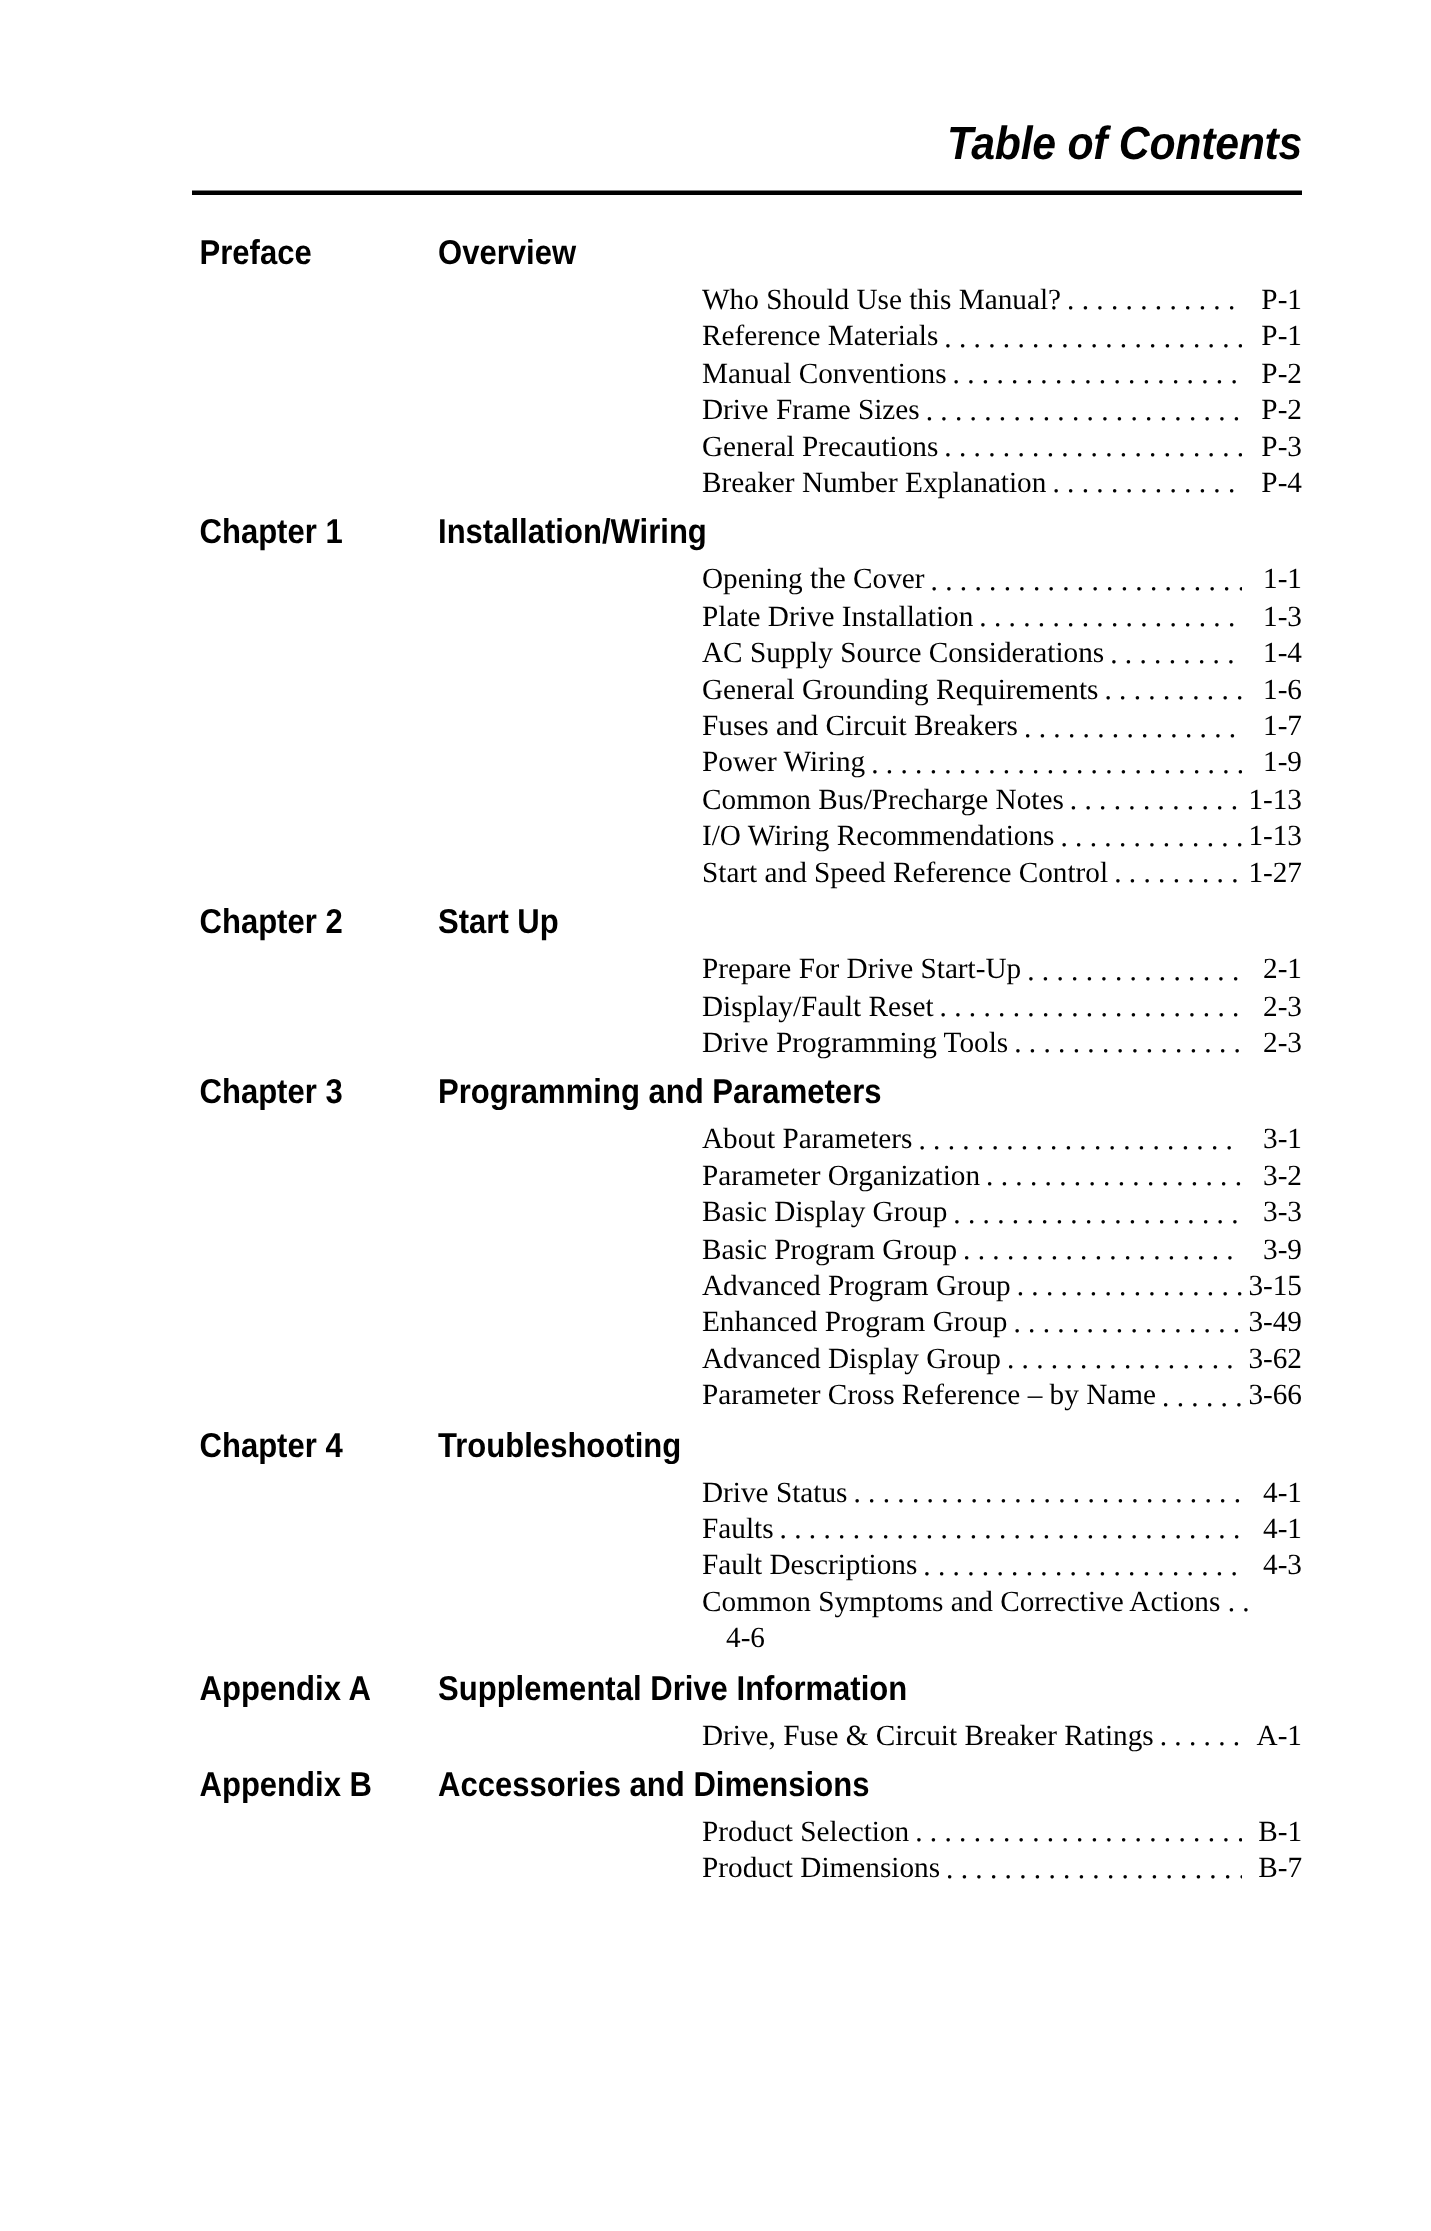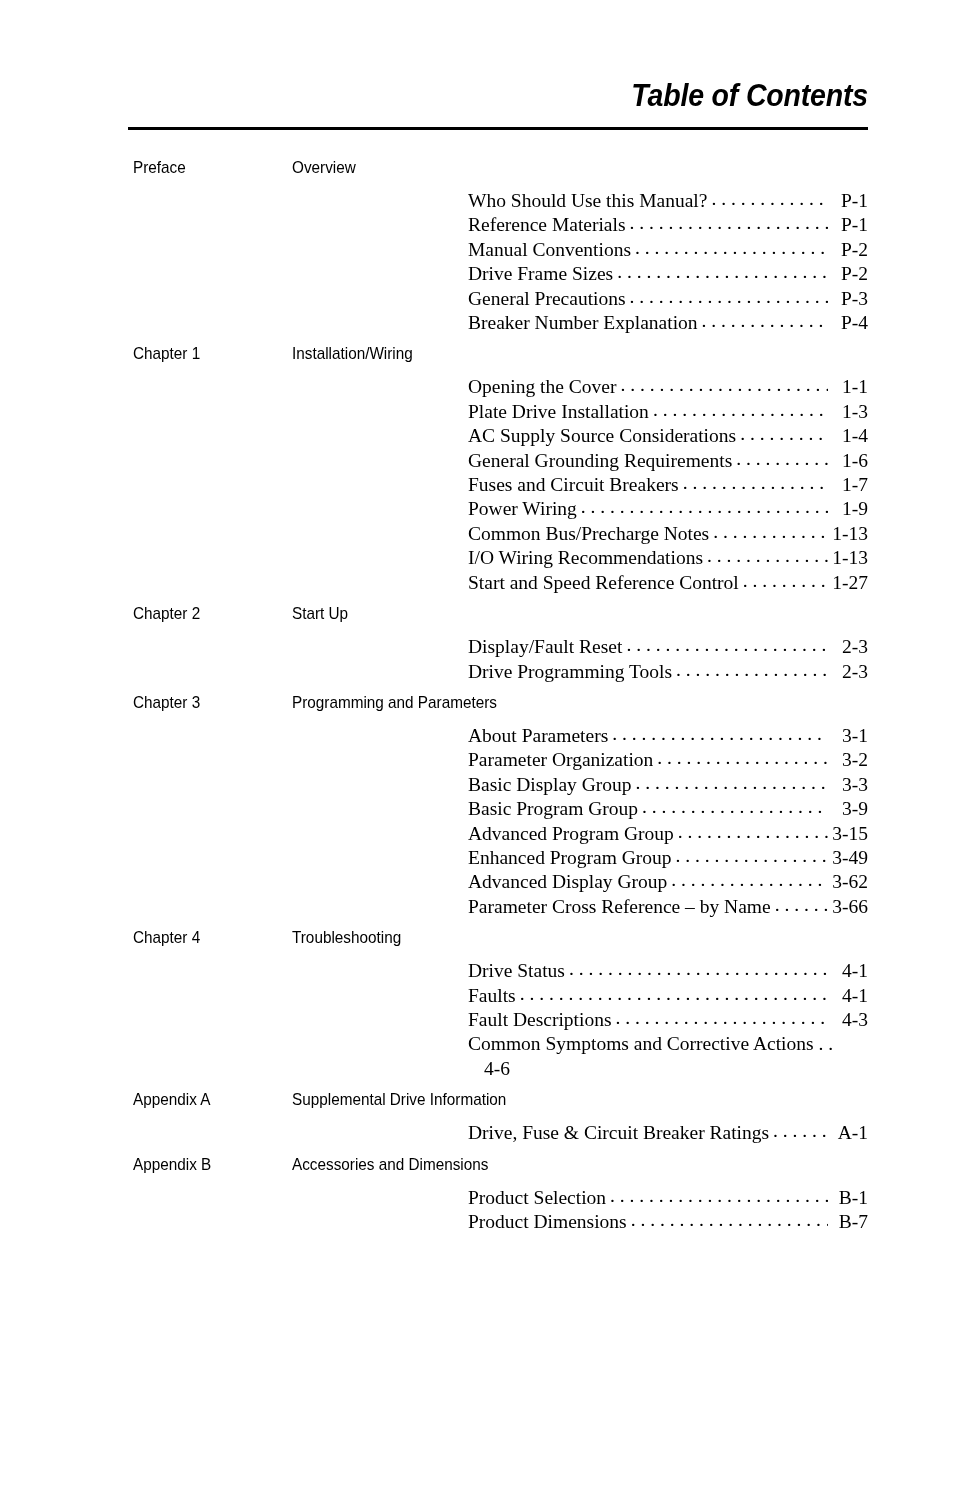--- a/index.html
+++ b/index.html
@@ -61,22 +61,22 @@
 
   .toc-section {
     position: relative;
     width: 954px;
   }
 
   .section-head {
     position: relative;
     height: 31px;
     font-family: "Liberation Sans", "DejaVu Sans", sans-serif;
-    font-weight: normal;
-    font-size: 17px;
+    font-weight: bold;
+    font-size: 23px;
     line-height: 20px;
   }
 
   .section-head .part-label {
     position: absolute;
     left: 133px;
     top: 0;
     transform: scaleX(0.9);
     transform-origin: left top;
     white-space: nowrap;
@@ -98,21 +98,21 @@
     list-style: none;
   }
 
   .entry {
     position: relative;
     margin-left: 468px;
     width: 400px;
     font-size: 19.5px;
     line-height: 24.4px;
     display: flex;
-    align-items: flex-start;
+    align-items: center;
     white-space: nowrap;
   }
 
   .entry-label {
     flex: 0 0 auto;
   }
 
   .entry-leader {
     flex: 1 1 auto;
     overflow: hidden;
@@ -259,20 +259,25 @@
         </ul>
         <div class="section-gap"></div>
       </div>
       <div class="toc-section">
         <div class="section-head">
           <span class="part-label">Chapter 2</span>
           <span class="part-title">Start Up</span>
         </div>
         <ul class="entry-list">
           <li class="entry">
+            <span class="entry-label">Prepare For Drive Start-Up</span>
+            <span class="entry-leader"></span>
+            <span class="entry-page">2-1</span>
+          </li>
+          <li class="entry">
             <span class="entry-label">Display/Fault Reset</span>
             <span class="entry-leader"></span>
             <span class="entry-page">2-3</span>
           </li>
           <li class="entry">
             <span class="entry-label">Drive Programming Tools</span>
             <span class="entry-leader"></span>
             <span class="entry-page">2-3</span>
           </li>
         </ul>

